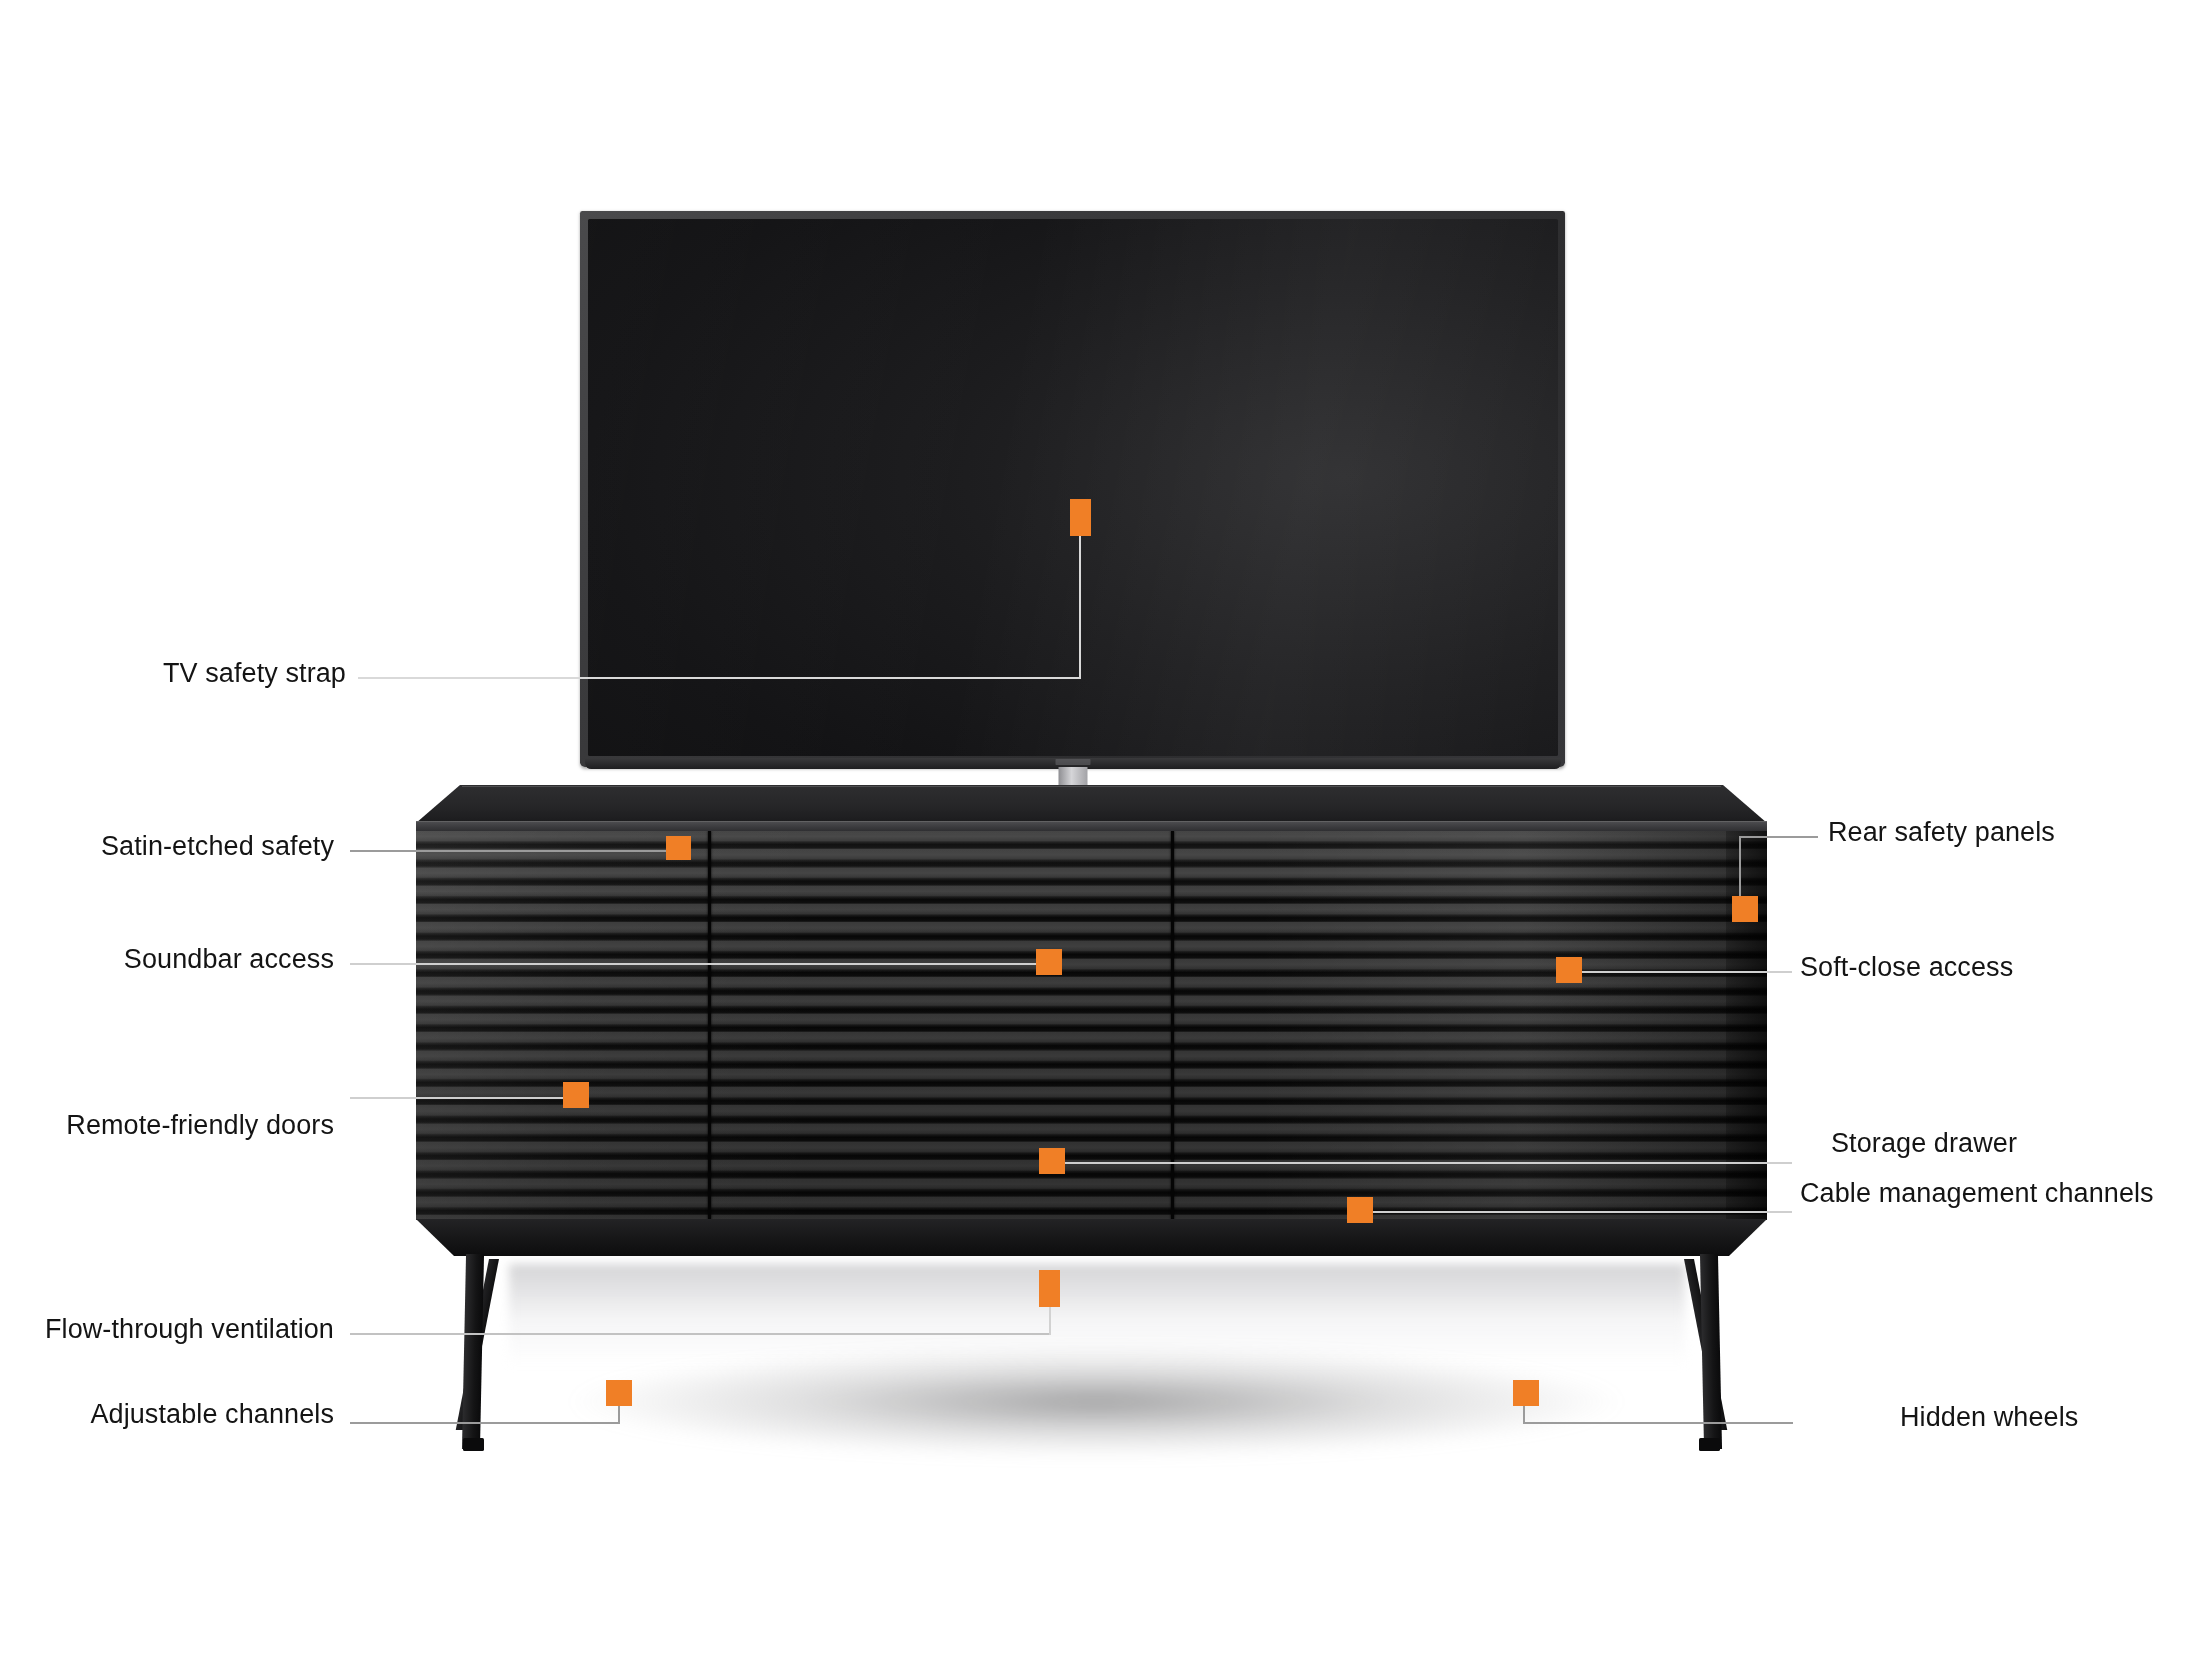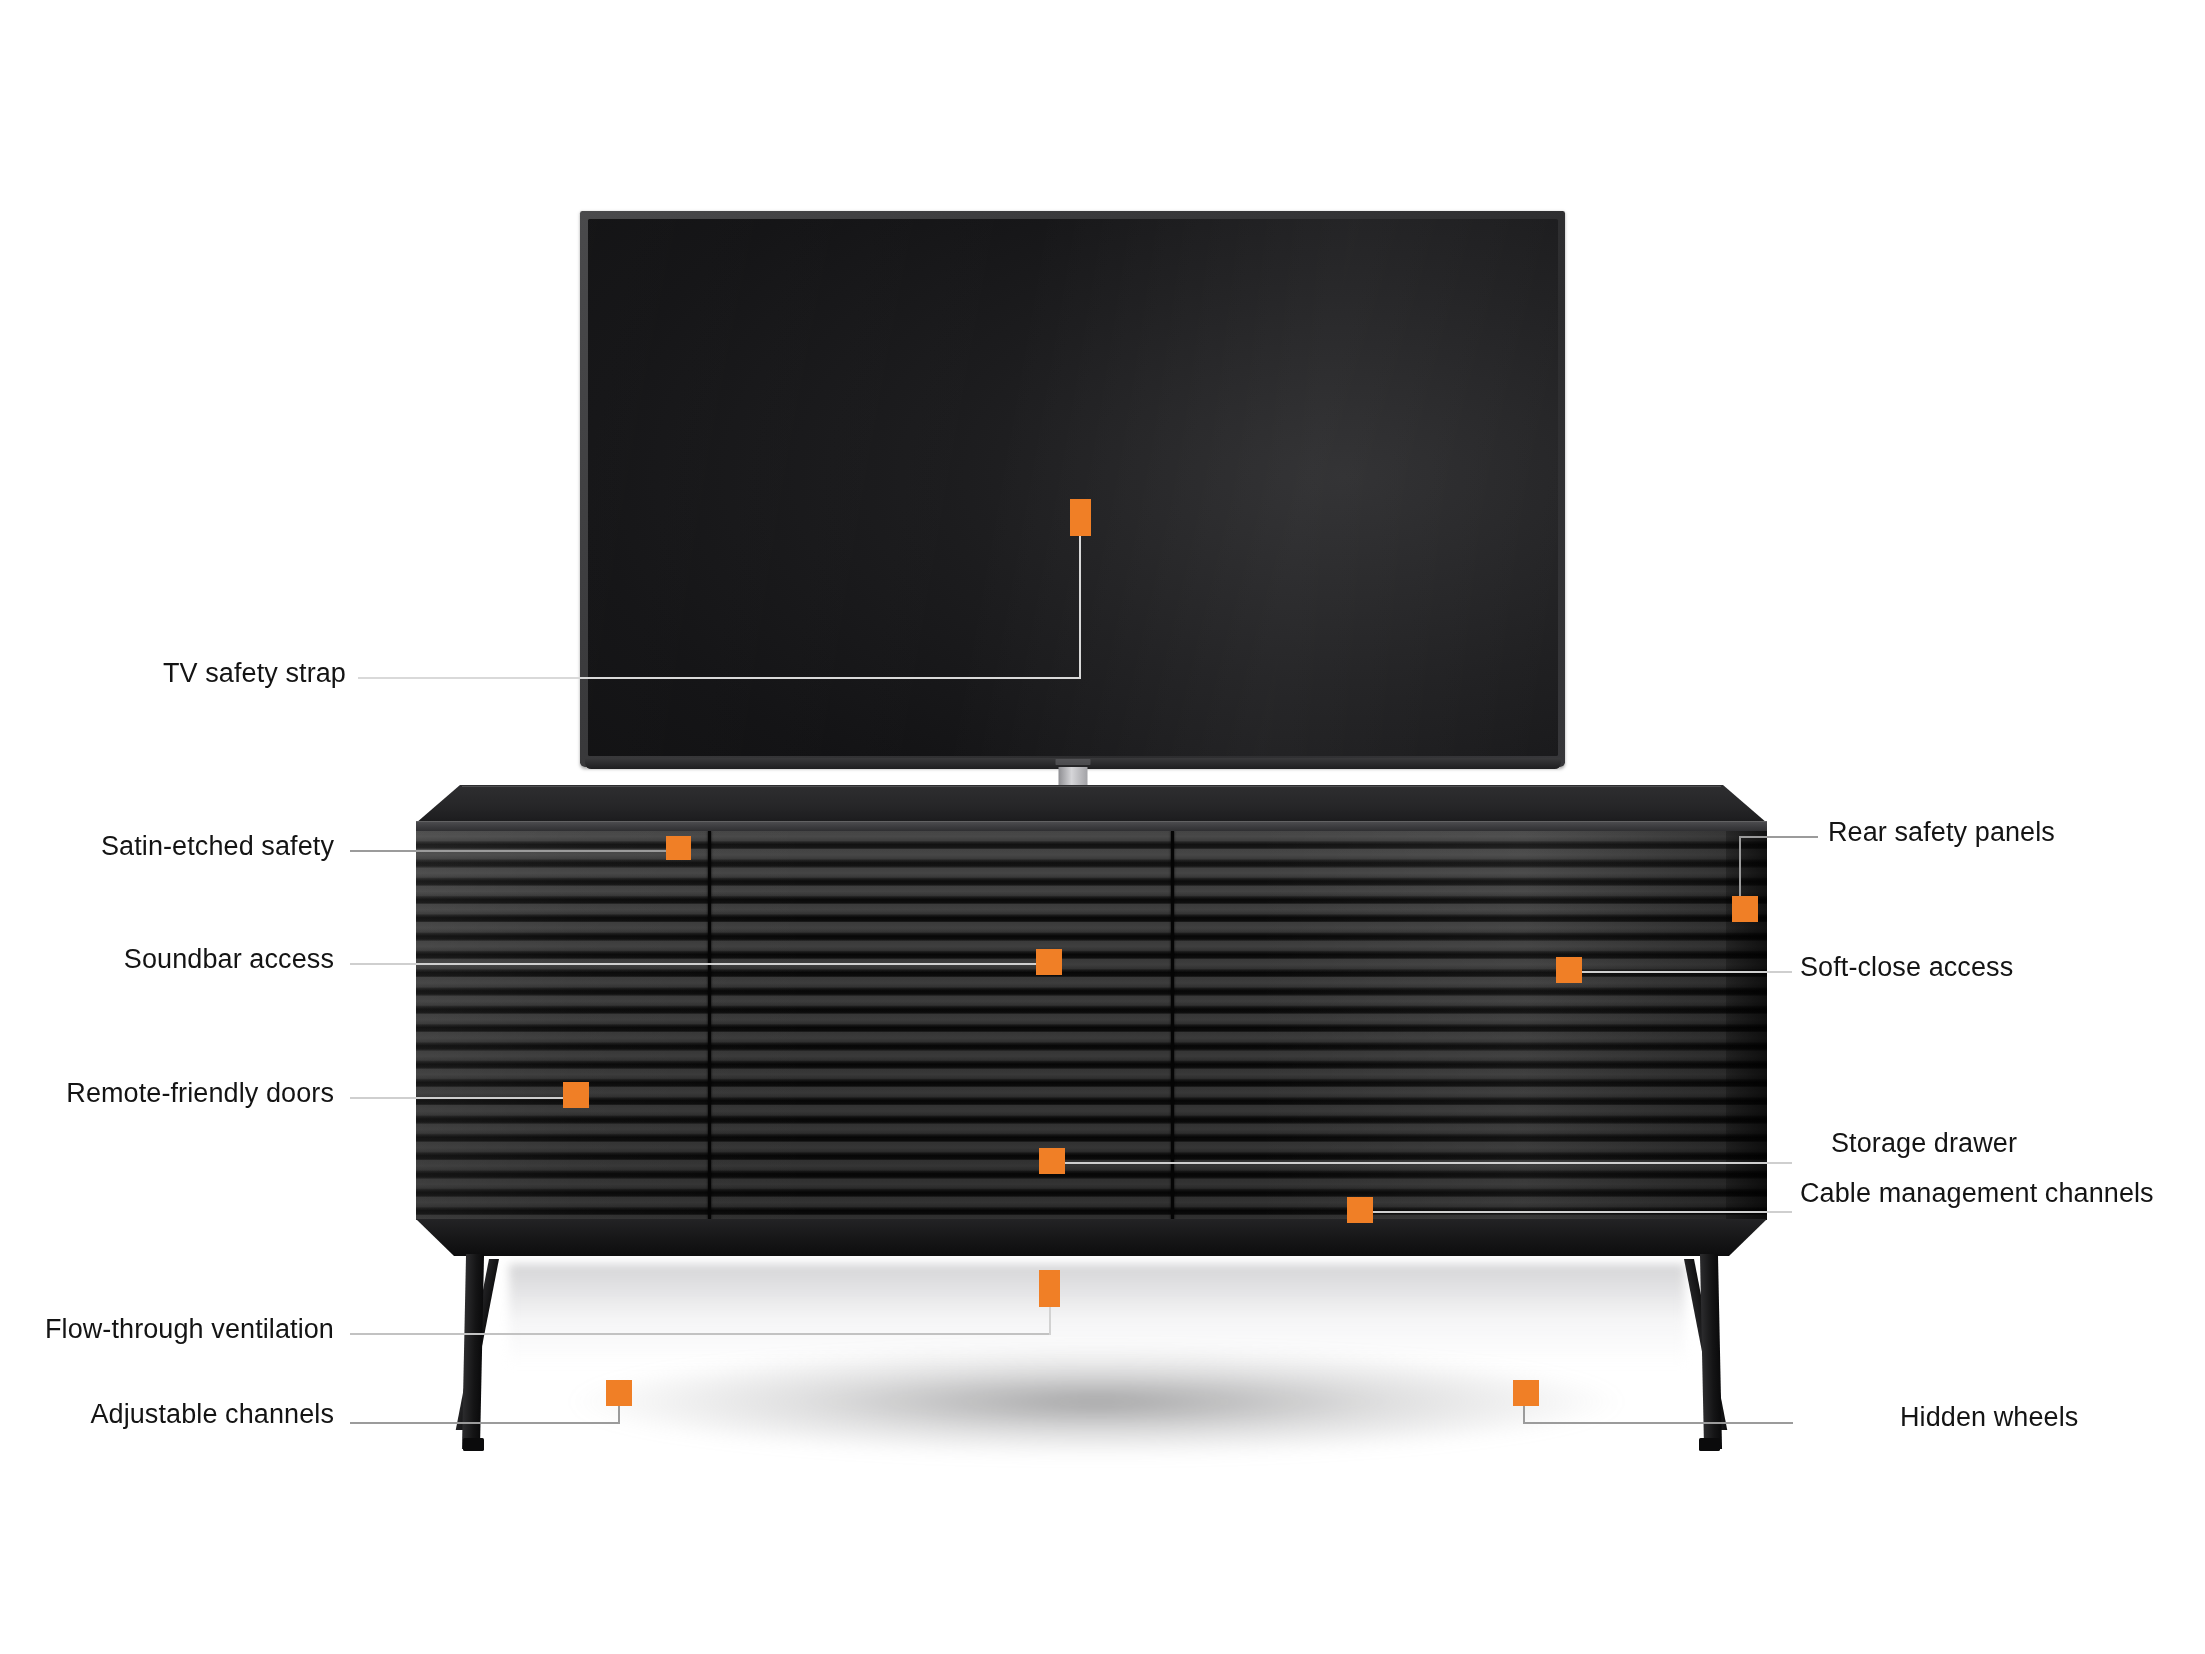--- a/index.html
+++ b/index.html
@@ -204,21 +204,21 @@
   <div class="marker tall" style="left:1070px;top:499px;"></div>
 
   <div class="label r-align" style="left:16px;top:831px;width:318px;">Satin-etched safety</div>
   <div class="lead h" style="left:350px;top:850px;width:326px;"></div>
   <div class="marker w" style="left:666px;top:836px;"></div>
 
   <div class="label r-align" style="left:16px;top:944px;width:318px;">Soundbar access</div>
   <div class="lead h" style="left:350px;top:963px;width:688px;background:#cfcfcf;"></div>
   <div class="marker" style="left:1036px;top:949px;"></div>
 
-  <div class="label r-align" style="left:0px;top:1078px;width:334px;text-align:right;">Remote-friendly doors</div>
+  <div class="label r-align" style="left:0px;top:1110px;width:334px;text-align:right;">Remote-friendly doors</div>
   <div class="lead h" style="left:350px;top:1097px;width:215px;background:#cfcfcf;"></div>
   <div class="marker" style="left:563px;top:1082px;"></div>
 
   <div class="label r-align" style="left:-8px;top:1314px;width:342px;">Flow-through ventilation</div>
   <div class="lead h" style="left:350px;top:1333px;width:701px;background:#c2c2c2;"></div>
   <div class="lead v" style="left:1049px;top:1303px;height:32px;background:#d2d2d2;"></div>
   <div class="marker tall" style="left:1039px;top:1270px;"></div>
 
   <div class="label r-align" style="left:16px;top:1399px;width:318px;">Adjustable channels</div>
   <div class="lead h" style="left:350px;top:1422px;width:270px;"></div>

